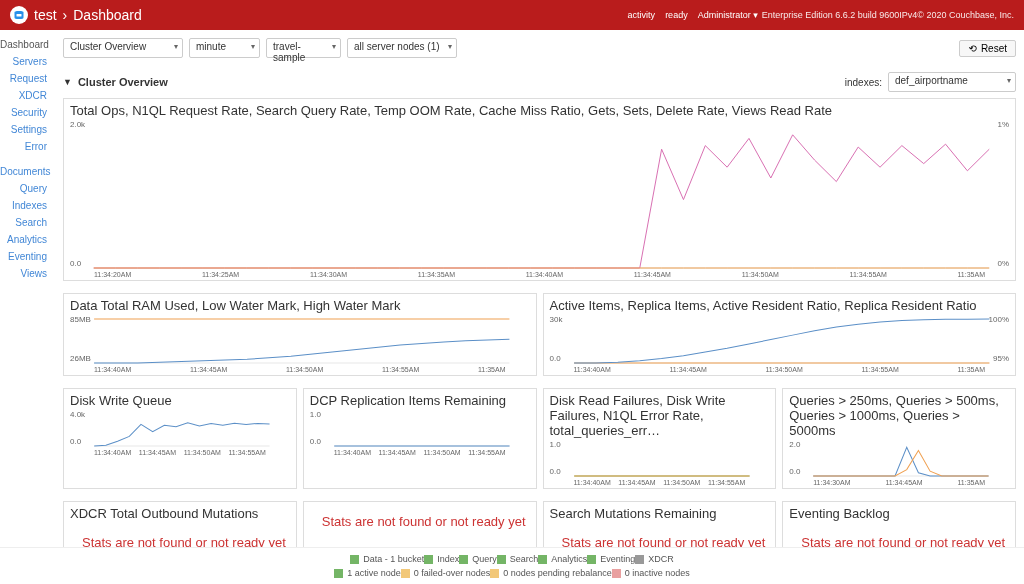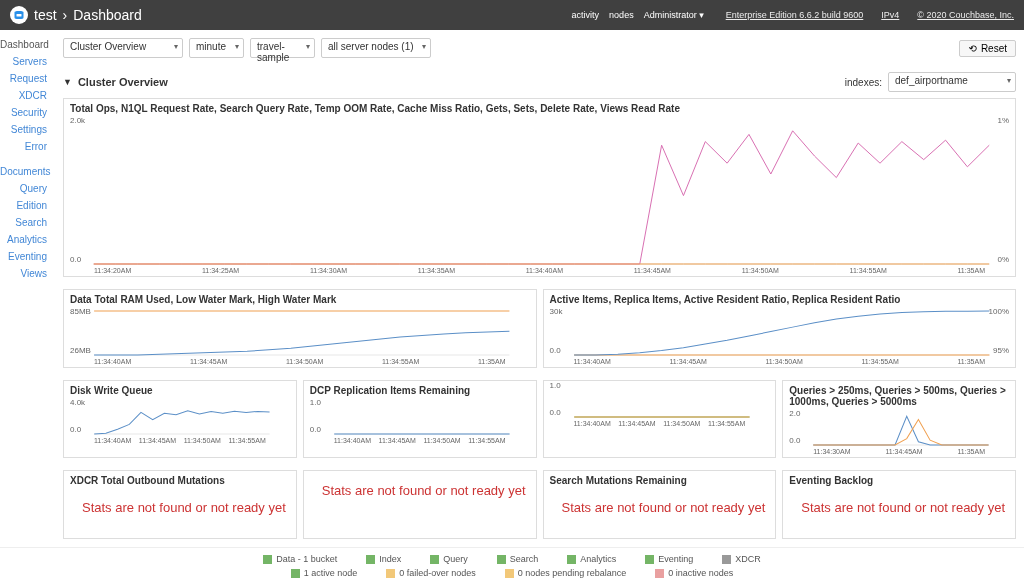--- a/index.html
+++ b/index.html
@@ -1,53 +1,53 @@
 <!DOCTYPE html>
 <html><head>
 <meta charset="utf-8">
 <style>
 * { box-sizing: border-box; margin: 0; padding: 0; }
 body { font-family: -apple-system, BlinkMacSystemFont, "Segoe UI", Helvetica, Arial, sans-serif; font-size: 11px; color: #333; background: #fff; width: 1024px; }
-.topbar { background: #404040; color: #fff; height: 30px; display: flex; align-items: center; padding: 0 10px; justify-content: space-between; }
+.topbar { background: #b91c1c; color: #fff; height: 30px; display: flex; align-items: center; padding: 0 10px; justify-content: space-between; }
 .topbar-left { display: flex; align-items: center; gap: 6px; font-size: 14px; }
 .logo { width: 18px; height: 18px; background: #fff; border-radius: 50%; display: inline-flex; align-items: center; justify-content: center; color: #2990ea; font-size: 12px; font-weight: bold; }
 .logo svg { width: 12px; height: 12px; }
-.topbar-right { display: flex; align-items: center; gap: 18px; font-size: 9px; }
-.topbar-right .meta { opacity: 0.9; text-decoration: underline; }
+.topbar-right { display: flex; align-items: center; gap: 0; font-size: 9px; }
+.topbar-right .meta { opacity: 0.9; }
 .topbar-links { display:flex; gap:10px; font-size:9px; margin-right:4px; }
 .topbar-links span { cursor:pointer; }
 .main { display: flex; }
 .sidebar { width: 55px; padding-top: 6px; font-size: 10px; text-align: right; }
 .sidebar-item { padding: 3px 8px 3px 0; color: #4287d6; cursor: pointer; white-space: nowrap; }
 .sidebar-item.active { color: #555; }
 .sidebar-gap { height: 8px; }
 .content { flex: 1; padding: 8px 8px 20px 8px; }
 .toolbar { display: flex; gap: 6px; align-items: center; }
 .select { border: 1px solid #ccc; background: #fff; font-size: 10px; padding: 2px 16px 2px 6px; height: 20px; border-radius: 2px; position: relative; cursor:pointer; }
 .select::after { content: "▾"; position: absolute; right: 4px; top: 3px; font-size: 8px; color: #666; }
 .reset-btn { margin-left: auto; border: 1px solid #ccc; background: #f7f7f7; font-size: 10px; padding: 2px 8px; border-radius: 2px; cursor:pointer; display:flex; align-items:center; gap:4px;}
 .section-header { margin-top: 14px; display: flex; align-items: center; gap: 6px; font-weight: 600; font-size: 11px; }
 .caret { font-size: 9px; }
 .indexes-row { margin-left: auto; font-size: 10px; display:flex; align-items:center; gap:6px; font-weight:400;}
 .panel { border: 1px solid #ddd; margin-top: 6px; background: #fff; }
-.panel-title { font-size: 10px; font-weight: 700; padding: 4px 6px 2px 6px; color: #333; }
+.panel-title { font-size: 13px; font-weight: 400; padding: 4px 6px 2px 6px; color: #333; }
 .chart-row { display: flex; gap: 6px; margin-top: 6px; }
 .chart-row .panel { flex: 1; }
 .chart-full { height: 160px; position: relative; }
 .chart-med { height: 60px; position: relative; }
 .chart-sm { height: 48px; position: relative; }
 .placeholder { height: 50px; position: relative; }
 .red-note { color: #c33; font-size: 13px; padding: 12px 0 0 18px; }
 svg.chart { position: absolute; inset: 0; width: 100%; height: 100%; }
 .ylabel { position: absolute; font-size: 8px; color: #666; }
 .xticks { position:absolute; bottom:2px; left:30px; right:30px; display:flex; justify-content:space-between; font-size:7px; color:#666; }
 .xticks span { white-space:nowrap; }
 .node-resources { margin-top: 14px; font-weight: 600; font-size: 11px; display:flex; align-items:center; gap:6px;}
 .footer { position: fixed; bottom: 0; left: 0; right: 0; background: #fff; border-top: 1px solid #eee; padding: 4px 0; font-size: 9px; text-align: center; width:1024px; }
-.footer-row { display: flex; justify-content: center; gap: 29px; padding: 2px 0; }
+.footer-row { display: flex; justify-content: center; gap: 0; padding: 2px 0; }
 .legend-item { display: inline-flex; align-items: center; gap: 4px; color: #555; }
 .swatch { width: 9px; height: 9px; display: inline-block; }
 </style>
 </head>
 <body>
 
 <div class="topbar">
   <div class="topbar-left">
     <span class="logo">
       <svg viewBox="0 0 24 24" fill="#2990ea">
@@ -55,53 +55,53 @@
           <rect x="7" y="10" width="10" height="5" rx="1" fill="#fff"></rect>
         </svg>
     </span>
     <span>test</span>
     <span>›</span>
     <span>Dashboard</span>
   </div>
   <div class="topbar-right">
     <div class="topbar-links">
       <span>activity</span>
-      <span>nodes</span>
+      <span>ready</span>
       <span><span>Administrator</span> ▾</span>
     </div>
     <span class="meta">Enterprise Edition 6.6.2 build 9600</span>
     <span class="meta">IPv4</span>
     <span class="meta">© 2020 Couchbase, Inc.</span>
   </div>
 </div>
 
 <div class="main">
   <div class="sidebar" id="sidebar">
       <div class="sidebar-item active">Dashboard</div>
       <div class="sidebar-item">Servers</div>
       <div class="sidebar-item">Request</div>
       <div class="sidebar-item">XDCR</div>
       <div class="sidebar-item">Security</div>
       <div class="sidebar-item">Settings</div>
       <div class="sidebar-item">Error</div>
       <div class="sidebar-gap"></div>
       <div class="sidebar-item">Documents</div>
       <div class="sidebar-item">Query</div>
-      <div class="sidebar-item">Edition</div>
+      <div class="sidebar-item">Indexes</div>
       <div class="sidebar-item">Search</div>
       <div class="sidebar-item">Analytics</div>
       <div class="sidebar-item">Eventing</div>
       <div class="sidebar-item">Views</div>
     </div>
 
   <div class="content">
     <div class="toolbar">
       <div class="select" style="width:120px">Cluster Overview</div>
-      <div class="select" style="width:55px">minute</div>
-      <div class="select" style="width:65px">travel-sample</div>
+      <div class="select" style="width:71px">minute</div>
+      <div class="select" style="width:75px">travel-sample</div>
       <div class="select" style="width:110px">all server nodes (1)</div>
       <button class="reset-btn">
           <span>⟲</span>
           <span>Reset</span>
         </button>
     </div>
 
     <div class="section-header">
       <span class="caret">▼</span>
       <span>Cluster Overview</span>
@@ -209,20 +209,21 @@
             </svg>
           <div class="xticks">
               <span>11:34:40AM</span>
               <span>11:34:45AM</span>
               <span>11:34:50AM</span>
               <span>11:34:55AM</span>
             </div>
         </div>
       </div>
       <div class="panel">
+        <div class="panel-title">Disk Read Failures, Disk Write Failures, N1QL Error Rate, total_queries_err…</div>
         <div class="chart-sm">
           <span class="ylabel" style="top:0;left:6px">1.0</span>
           <span class="ylabel" style="bottom:12px;left:6px">0.0</span>
           <svg class="chart" viewBox="0 0 230 48" preserveAspectRatio="none">
               <line x1="30" y1="36" x2="204" y2="36" stroke="#ccc" stroke-width="0.5"></line>
               <polyline points="30,36 41.6,36 53.2,36 64.8,36 76.4,36 88,36 99.6,36 111.2,36 122.8,36 134.4,36 146,36 157.6,36 169.2,36 180.8,36 192.4,36 204,36" fill="none" stroke="#6fbf6f" stroke-width="1"></polyline>
               <polyline points="30,36 41.6,36 53.2,36 64.8,36 76.4,36 88,36 99.6,36 111.2,36 122.8,36 134.4,36 146,36 157.6,36 169.2,36 180.8,36 192.4,36 204,36" fill="none" stroke="#f0a050" stroke-width="1"></polyline>
             </svg>
           <div class="xticks">
               <span>11:34:40AM</span>

